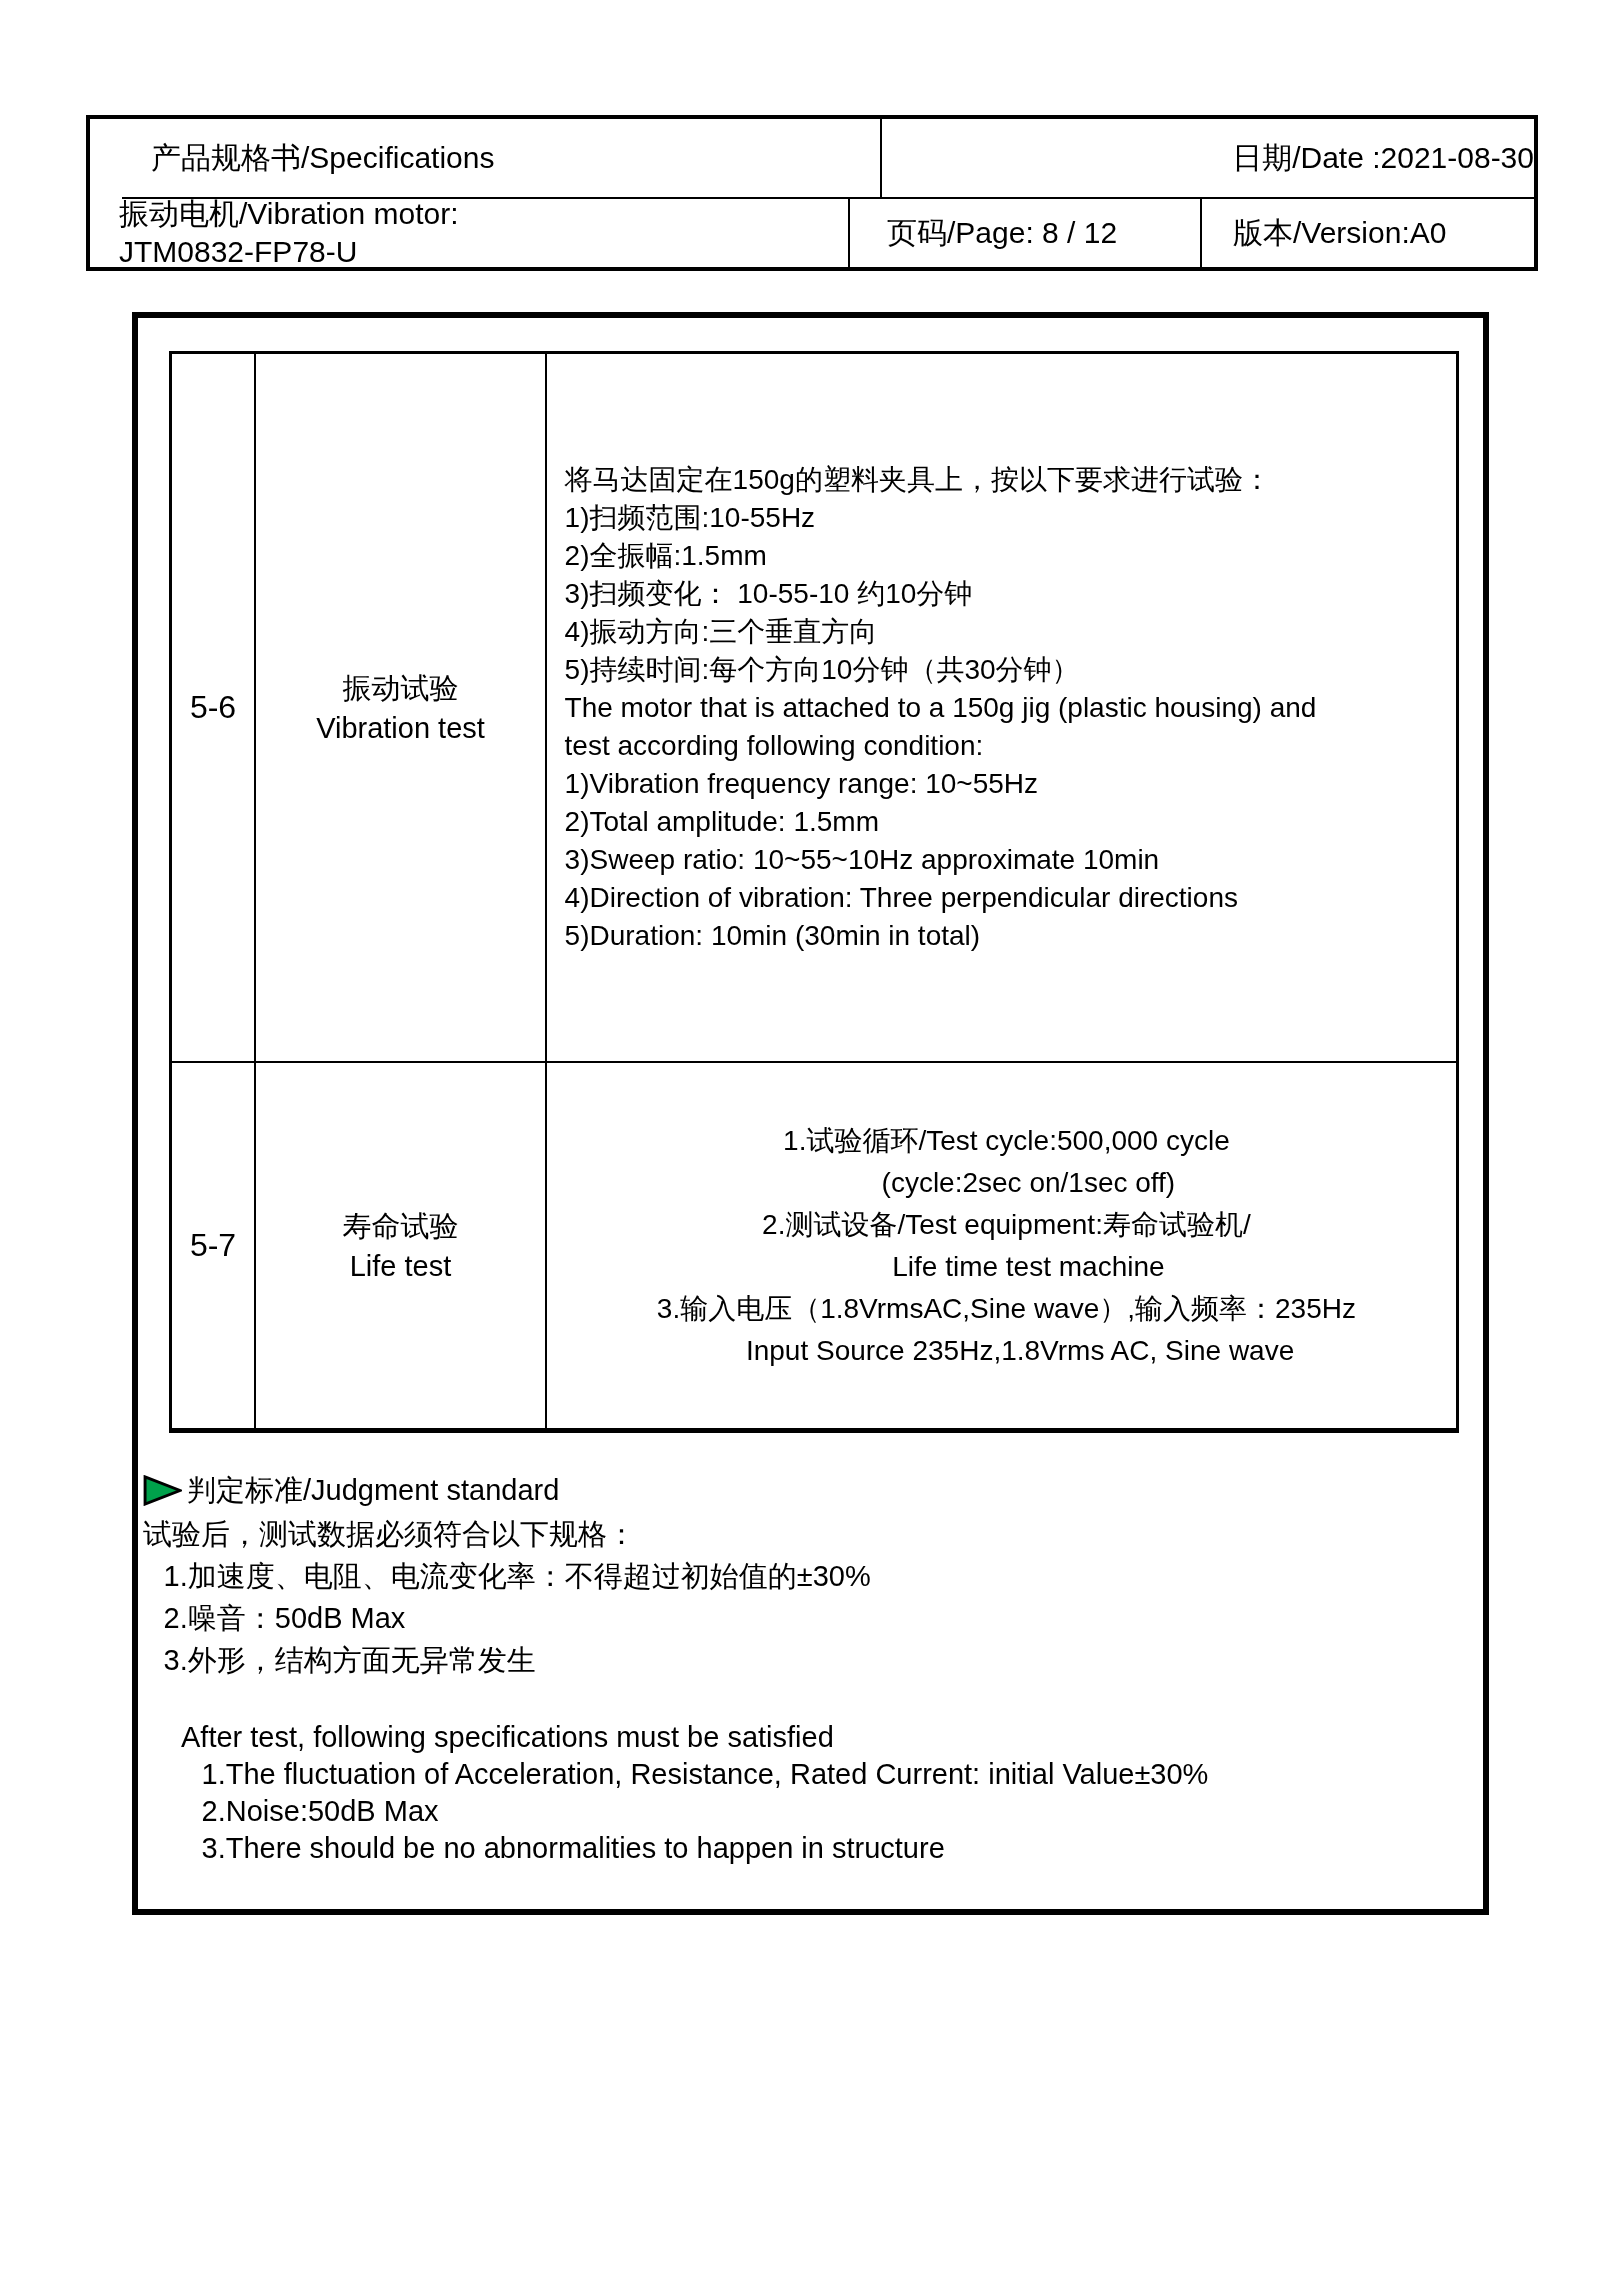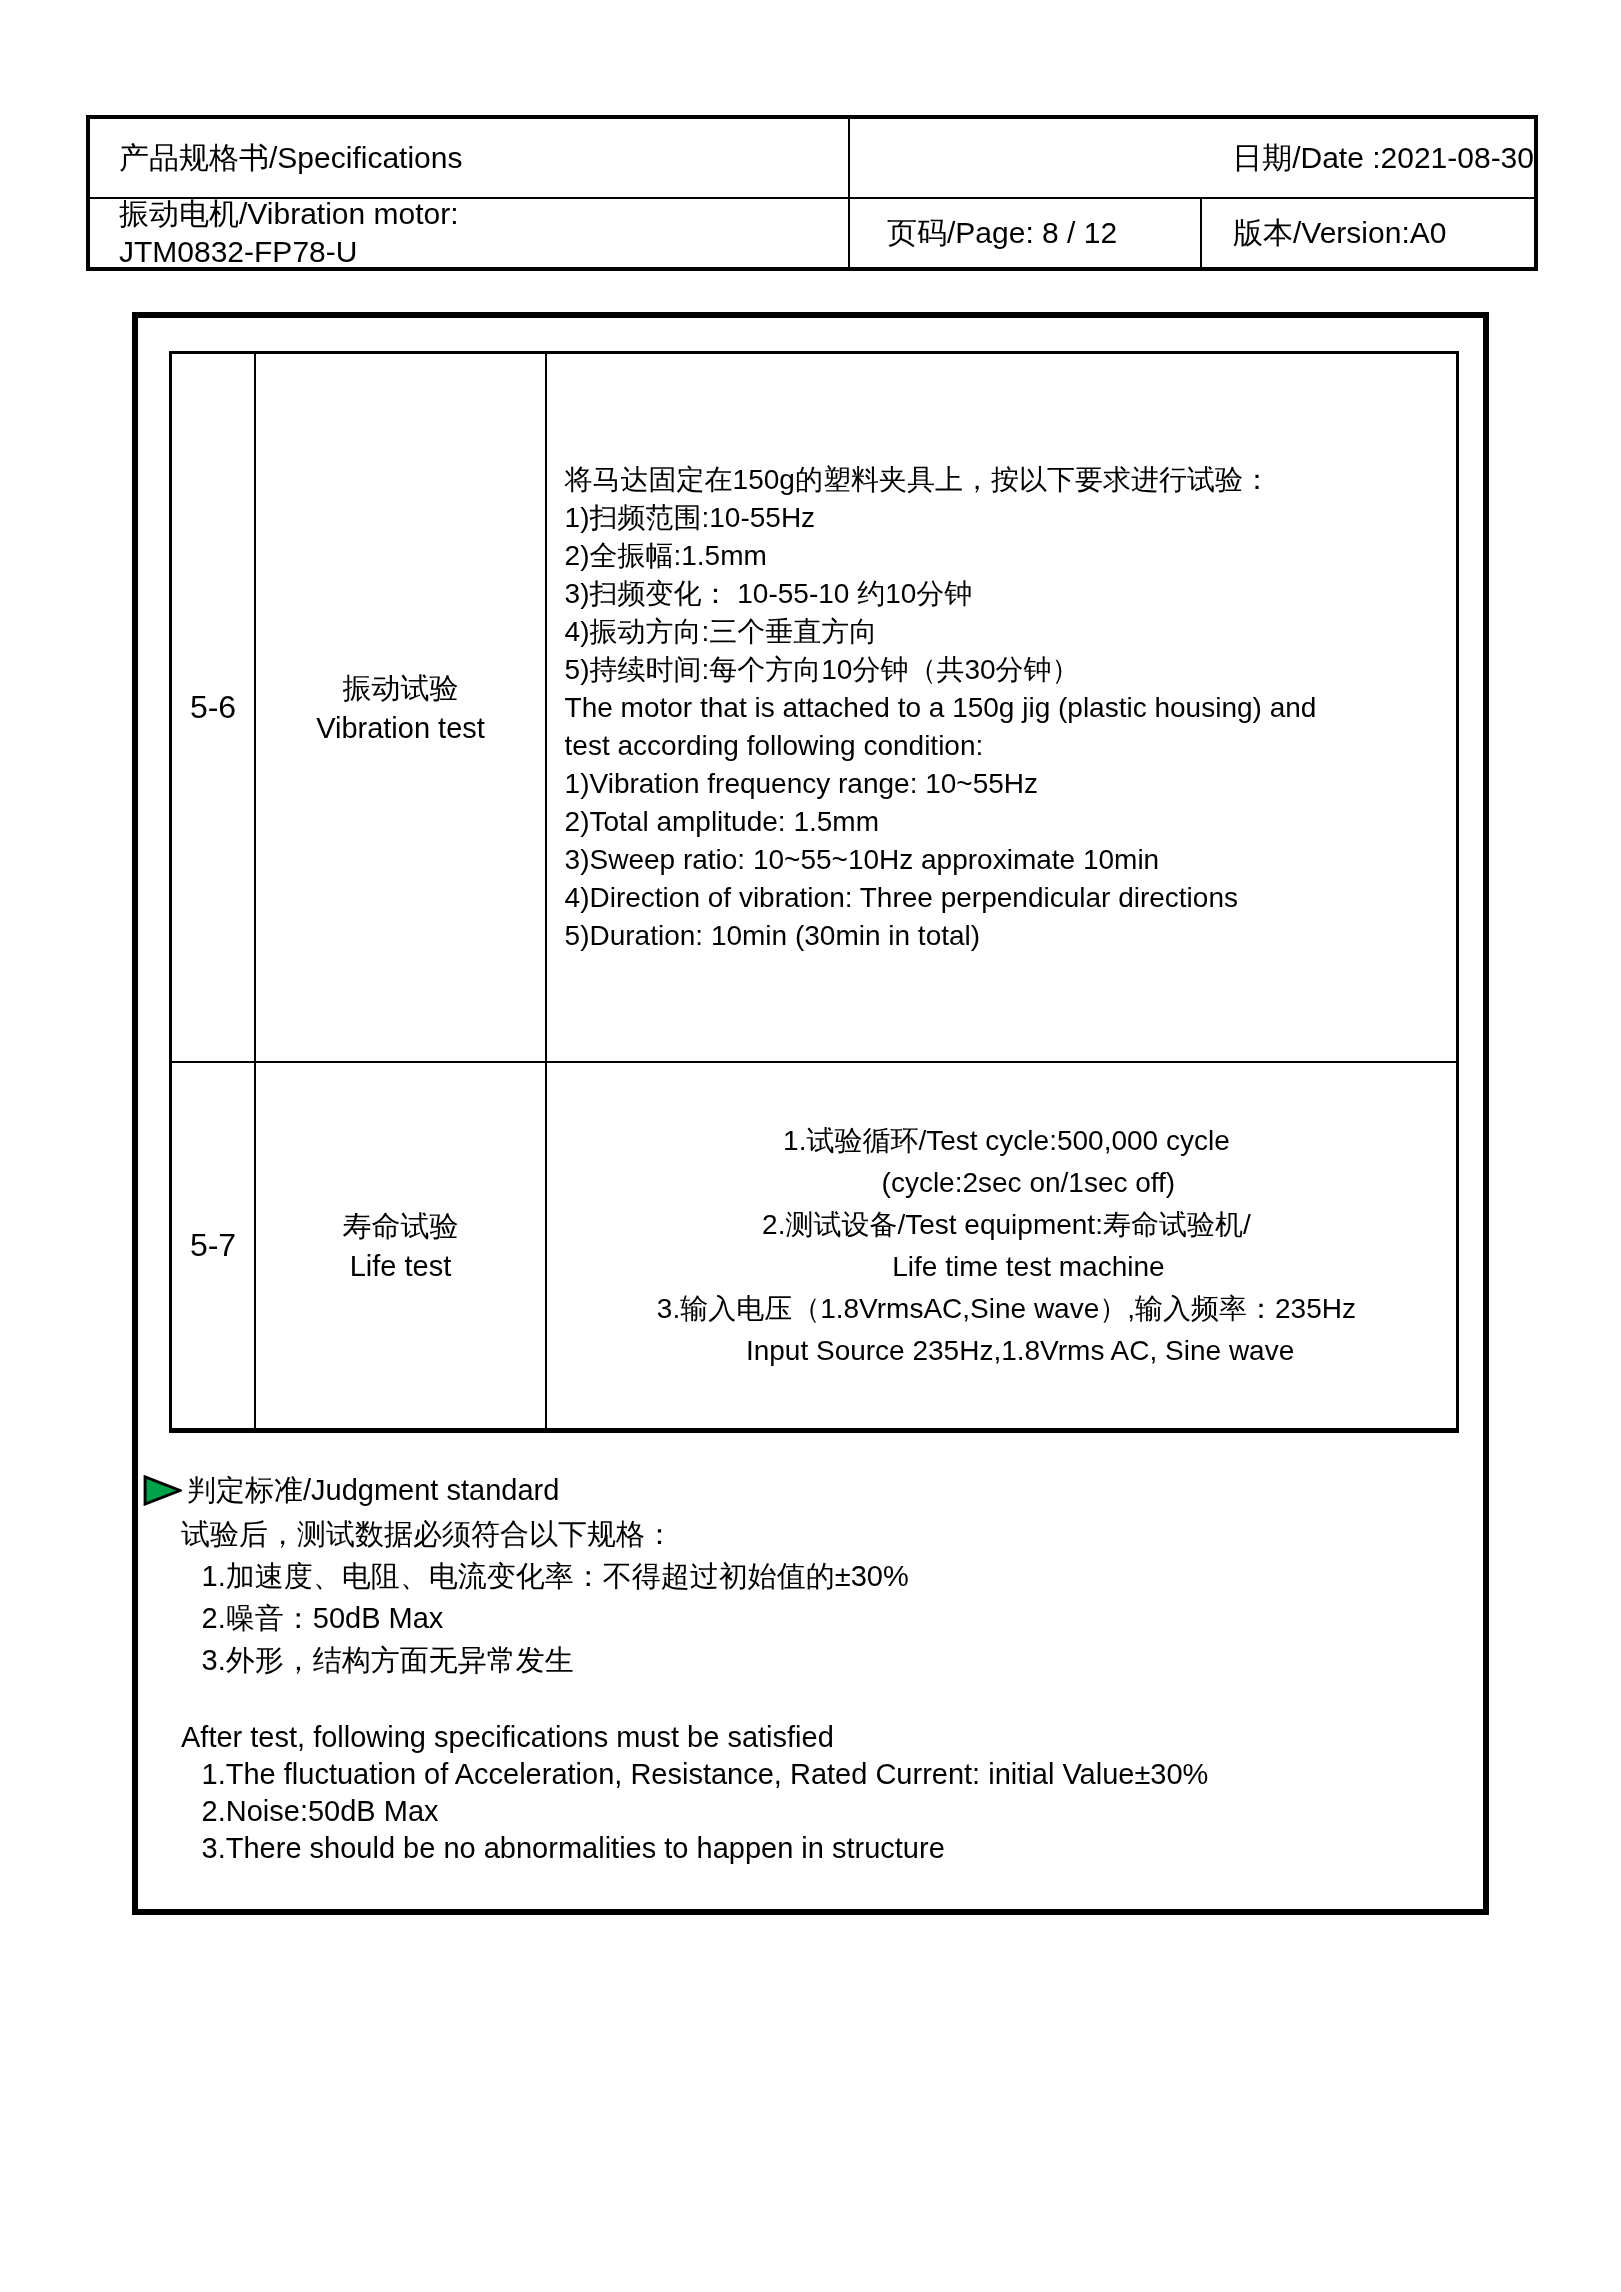--- a/index.html
+++ b/index.html
@@ -15,21 +15,21 @@
   
   .header-table {
     position: absolute; left: 86px; top: 115px;
     width: 1452px;
     border: 4.9px solid #000;
     box-sizing: border-box;
     display: flex; flex-direction: column;
     background: #fff;
   }
   .h-row { display: flex; }
-  .h-row1 { height: 78px; border-bottom: 2.9px solid #000; }
+  .h-row1 { height: 78px; border-bottom: 2.9px solid #000; margin-left: 32px; }
   .h-row2 { height: 68px; }
   .h-cell {
     box-sizing: border-box;
     display: flex; flex-direction: column; justify-content: center;
     font-size: 30px;
     padding-left: 29px;
     overflow: hidden;
   }
   .h-c1 { width: 760px; border-right: 2.9px solid #000; }
   .h-c2 { flex: 1; padding-left: 37px; align-items: flex-end; }
@@ -85,21 +85,21 @@
   .judgment {
     position: absolute; left: 143px; top: 1468px;
     width: 1313px;
     font-size: 29px;
   }
   .j-title-row {
     display: flex; align-items: center; gap: 5px;
     height: 45px;
   }
   .j-arrow { width: 39px; height: 31px; flex: 0 0 auto; }
-  .j-cn { margin-left: 38px; line-height: 42px; }
+  .j-cn { line-height: 42px; }
   .j-en { margin-left: 38px; margin-top: 38px; line-height: 37px; }
   .j-item { padding-left: 20.6px; }
 </style>
 </head>
 <body>
 
 <div class="header-table">
   <div class="h-row h-row1">
     <div class="h-cell h-c1">
       <div class="h-line">产品规格书/Specifications</div>

